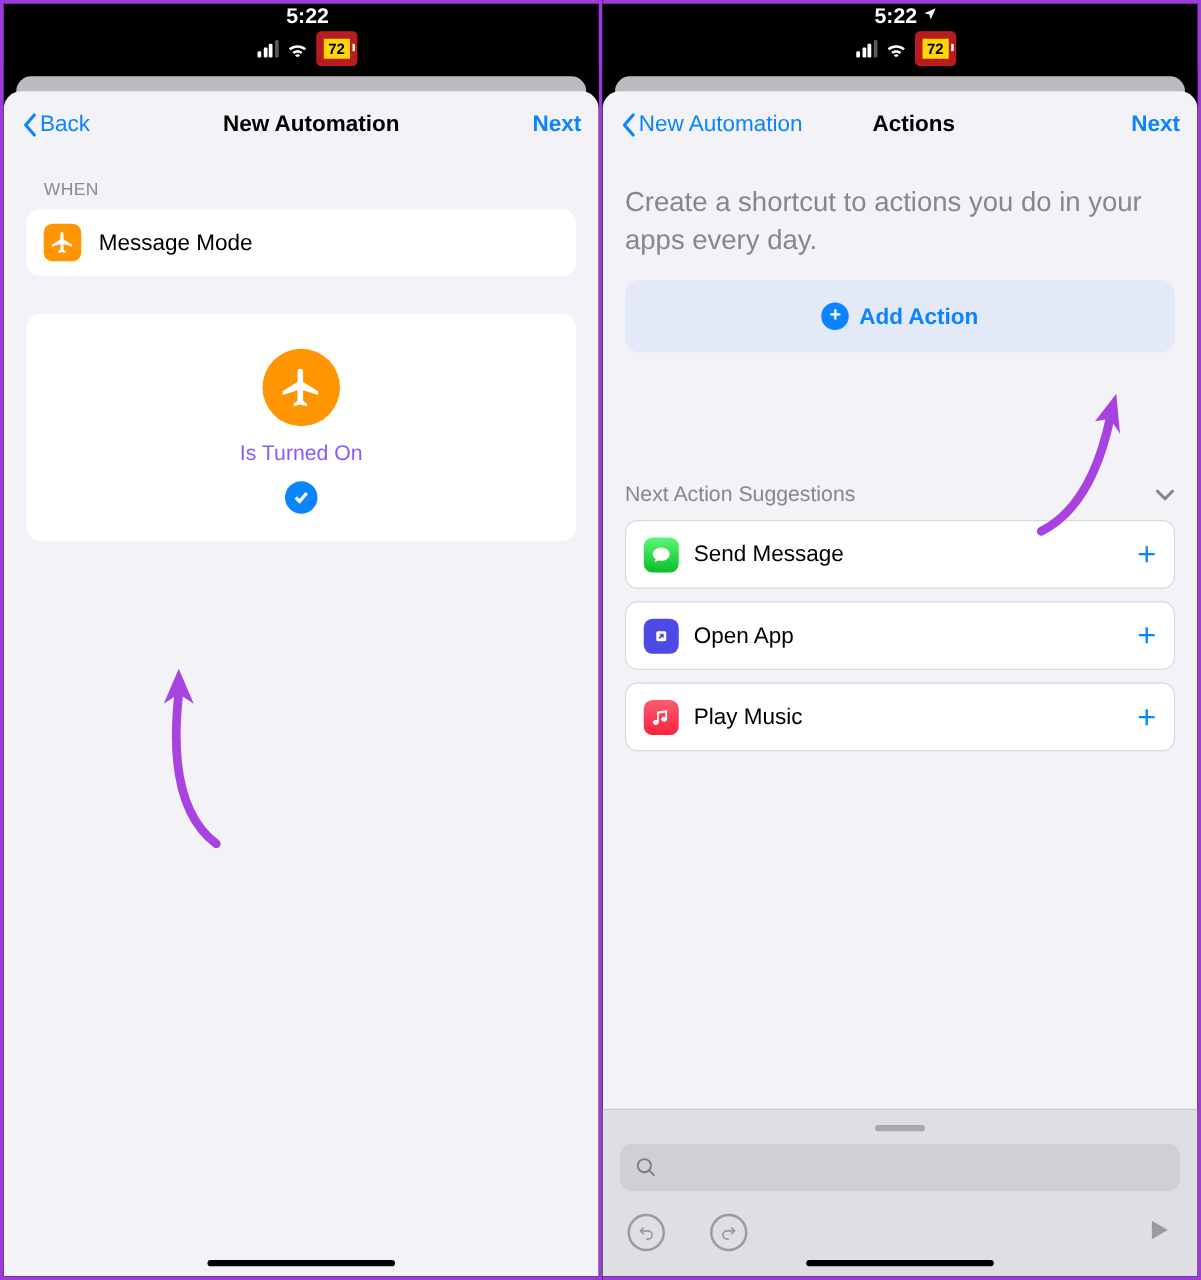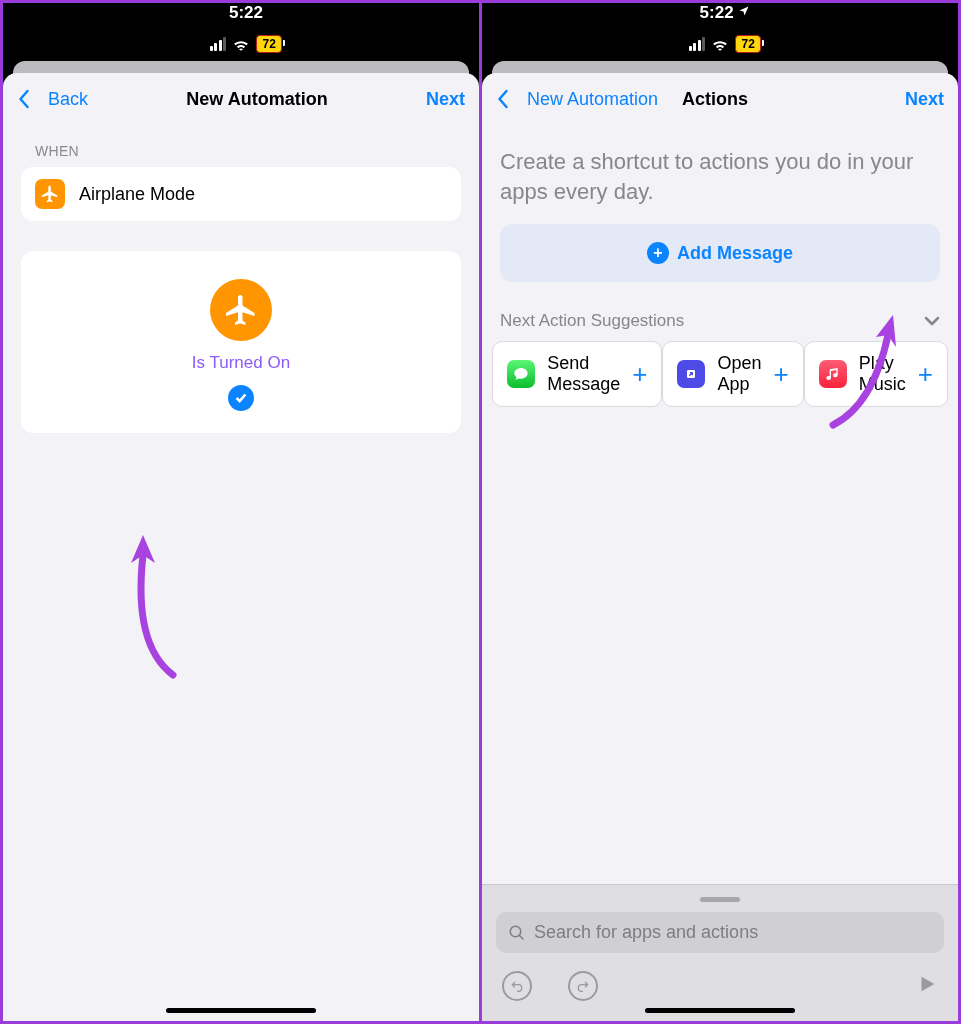--- a/index.html
+++ b/index.html
@@ -5,27 +5,27 @@
   * { box-sizing: border-box; margin: 0; padding: 0; font-family: -apple-system, BlinkMacSystemFont, "Segoe UI", Helvetica, Arial, sans-serif; }
   body { background: #000; width: 961px; height: 1024px; display: flex; }
   .phone { flex: 1; background: #000; border: 3px solid #9b3bd9; display: flex; flex-direction: column; position: relative; overflow: hidden; }
   .phone + .phone { border-left: none; }
   .status-bar { height: 50px; display: flex; justify-content: space-between; align-items: center; padding: 0 28px 0 38px; color: #fff; font-size: 17px; font-weight: 600; flex-direction: column; }
   .status-right { display: flex; align-items: center; gap: 6px; }
   .signal-bars { display: inline-flex; align-items: flex-end; gap: 1.5px; }
   .signal-bars span { width: 3px; background: #fff; border-radius: 1px; }
   .signal-bars span:nth-child(1){height:5px}.signal-bars span:nth-child(2){height:8px}.signal-bars span:nth-child(3){height:11px}.signal-bars span:nth-child(4){height:14px;background:rgba(255,255,255,.35)}
   .wifi-icon { width:18px; height:14px; }
-  .battery { background: #ffd60a; color:#000; border-radius:4px; font-size:12px; font-weight:700; padding:1px 4px; min-width:26px; text-align:center; border:1px solid #b91c1c; position:relative; }
+  .battery { background: #ffd60a; color:#000; border-radius:4px; font-size:12px; font-weight:700; padding:1px 4px; min-width:26px; text-align:center; border:6px solid #b91c1c; position:relative; }
   .battery::after{content:"";position:absolute;right:-4px;top:4px;width:2px;height:6px;background:#fff;border-radius:0 1px 1px 0;}
   .sheet-backdrop { flex:1; background:#000; position:relative; }
   .sheet-behind { position:absolute; top:8px; left:10px; right:10px; height:20px; background:#bcbcc0; border-radius:12px 12px 0 0; }
   .sheet { position:absolute; top:20px; left:0; right:0; bottom:0; background:#f2f2f7; border-radius:14px 14px 0 0; display:flex; flex-direction:column; overflow:hidden; }
   .nav { height:52px; display:flex; align-items:center; justify-content:space-between; padding:0 14px; }
-  .nav-left { display:flex; align-items:center; gap:18px; color:#0b84ff; font-size:18px; }
+  .nav-left { display:flex; align-items:flex-end; gap:2px; color:#0b84ff; font-size:18px; }
   .nav-title { font-size:18px; font-weight:600; color:#000; }
   .nav-right { color:#0b84ff; font-size:18px; font-weight:600; }
   .chevron { width:13px; height:20px; }
   .content { flex:1; padding: 10px 18px; position:relative; overflow:hidden; }
   .section-label { font-size:14px; color:#8a8a8e; text-transform:uppercase; letter-spacing:0.3px; margin:8px 0 8px 14px; }
   .card { background:#fff; border-radius:12px; }
   .trigger-row { display:flex; align-items:center; gap:14px; padding:12px 14px; }
   .airplane-badge { width:30px; height:30px; border-radius:7px; background:#ff9500; display:flex; align-items:center; justify-content:center; }
   .airplane-badge svg { width:20px; height:20px; fill:#fff; }
   .trigger-label { font-size:18px; color:#000; }
@@ -38,22 +38,22 @@
   .big-icon.filled svg { fill:#fff; }
   .big-icon.outline svg { fill:#ff9500; }
   .option-label { font-size:17px; color:#8b5cf6; }
   .radio { width:26px; height:26px; border-radius:50%; display:flex; align-items:center; justify-content:center; }
   .radio.checked { background:#0b84ff; }
   .radio.unchecked { border:2px solid #c6c6c8; }
   .radio.checked svg { width:14px; height:14px; stroke:#fff; stroke-width:3; fill:none; }
   .desc-text { color:#86868b; font-size:22px; line-height:1.35; margin:12px 0 18px; }
   .add-action-btn { background:#e3e9f7; border-radius:12px; padding:18px; display:flex; align-items:center; justify-content:center; gap:8px; color:#0b84ff; font-size:18px; font-weight:600; }
   .plus-circle { width:22px; height:22px; border-radius:50%; background:#0b84ff; color:#fff; display:flex; align-items:center; justify-content:center; font-weight:700; font-size:16px; }
-  .suggest-header { display:flex; align-items:center; justify-content:space-between; margin:29px 0 10px; color:#86868b; font-size:17px; font-weight:500; }
-  .suggest-list { display:flex; flex-direction:row;justify-content:center; }
+  .suggest-header { display:flex; align-items:center; justify-content:space-between; margin:104px 0 10px; color:#86868b; font-size:17px; font-weight:500; }
+  .suggest-list { display:flex; flex-direction:column; }
   .suggest-item { background:#fff; border:1px solid #d9d9de; border-radius:10px; padding:11px 14px; display:flex; align-items:center; gap:12px; margin-bottom:10px; }
   .app-icon { width:28px; height:28px; border-radius:7px; display:flex; align-items:center; justify-content:center; }
   .app-icon.messages { background:linear-gradient(#5bf675,#0bbd2c); }
   .app-icon.shortcuts { background:#4e4ae6; }
   .app-icon.music { background:linear-gradient(#fb5c74,#fa233b); }
   .app-icon svg { width:16px; height:16px; fill:#fff; }
   .suggest-label { flex:1; font-size:18px; color:#000; font-weight:500; }
   .add-plus { color:#0b84ff; font-size:26px; font-weight:300; }
   .bottom-tray { position:absolute; left:0; right:0; bottom:0; background:#dedee3; border-top:1px solid #c9c9ce; padding:12px 14px 20px; }
   .tray-handle { width:40px; height:5px; background:#a7a7ac; border-radius:3px; margin:0 auto 10px; }
@@ -99,21 +99,21 @@
       </div>
       <div class="content">
         <div class="section-label">WHEN</div>
         <div class="card">
           <div class="trigger-row">
             <span class="airplane-badge">
               <svg viewBox="0 0 24 24">
                   <path d="M21 16v-2l-8-5V3.5c0-.83-.67-1.5-1.5-1.5S10 2.67 10 3.5V9l-8 5v2l8-2.5V19l-2 1.5V22l3.5-1 3.5 1v-1.5L13 19v-5.5l8 2.5z"></path>
                 </svg>
             </span>
-            <span class="trigger-label">Airplane Mode</span>
+            <span class="trigger-label">Message Mode</span>
           </div>
         </div>
         <div class="card options-card">
           <div class="option">
             <span class="big-icon filled">
               <svg viewBox="0 0 24 24">
                   <path d="M21 16v-2l-8-5V3.5c0-.83-.67-1.5-1.5-1.5S10 2.67 10 3.5V9l-8 5v2l8-2.5V19l-2 1.5V22l3.5-1 3.5 1v-1.5L13 19v-5.5l8 2.5z"></path>
                 </svg>
             </span>
             <span class="option-label">Is Turned On</span>
@@ -155,28 +155,28 @@
   <div class="sheet-backdrop">
     <div class="sheet-behind"></div>
     <div class="sheet">
       <div class="nav">
         <div class="nav-left">
           <svg class="chevron" viewBox="0 0 12 20">
               <path fill="none" stroke="#0b84ff" stroke-width="2.5" stroke-linecap="round" stroke-linejoin="round" d="M10 2 3 10l7 8"></path>
             </svg>
           <span>New Automation</span>
         </div>
-        <span class="nav-title" style="position:absolute;left:200px">Actions</span>
+        <span class="nav-title" style="position:absolute;left:216px">Actions</span>
         <span class="nav-right">Next</span>
       </div>
       <div class="content" style="padding-bottom:170px">
         <div class="desc-text">Create a shortcut to actions you do in your apps every day.</div>
         <div class="add-action-btn">
           <span class="plus-circle">+</span>
-          <span>Add Message</span>
+          <span>Add Action</span>
         </div>
         <svg class="annotation-arrow" style="right:40px;top:180px;width:100px;height:130px" viewBox="0 0 100 130">
           <path fill="none" stroke="#a843e0" stroke-width="7" stroke-linecap="round" d="M15 120 Q 55 100 70 30"></path>
           <path fill="#a843e0" d="M75 10 L58 32 L70 30 L78 42 Z"></path>
         </svg>
         <div class="suggest-header">
           <span>Next Action Suggestions</span>
           <svg width="16" height="10" viewBox="0 0 16 10">
               <path fill="none" stroke="#86868b" stroke-width="2.5" stroke-linecap="round" stroke-linejoin="round" d="M2 2l6 6 6-6"></path>
             </svg>
@@ -212,21 +212,20 @@
           </div>
         </div>
       </div>
       <div class="bottom-tray">
         <div class="tray-handle"></div>
         <div class="search-field">
           <svg width="18" height="18" viewBox="0 0 24 24">
               <circle cx="10" cy="10" r="7" fill="none" stroke="#7d7d82" stroke-width="2"></circle>
               <path stroke="#7d7d82" stroke-width="2" stroke-linecap="round" d="M15 15l5 5"></path>
             </svg>
-          <span>Search for apps and actions</span>
         </div>
         <div class="toolbar">
           <div class="tb-left">
             <span class="tb-btn">
                 <svg width="16" height="16" viewBox="0 0 24 24">
                   <path fill="none" stroke="#9a9a9f" stroke-width="2" d="M9 14l-4-4 4-4M5 10h9a5 5 0 0 1 0 10h-2"></path>
                 </svg>
               </span>
             <span class="tb-btn">
                 <svg width="16" height="16" viewBox="0 0 24 24">

